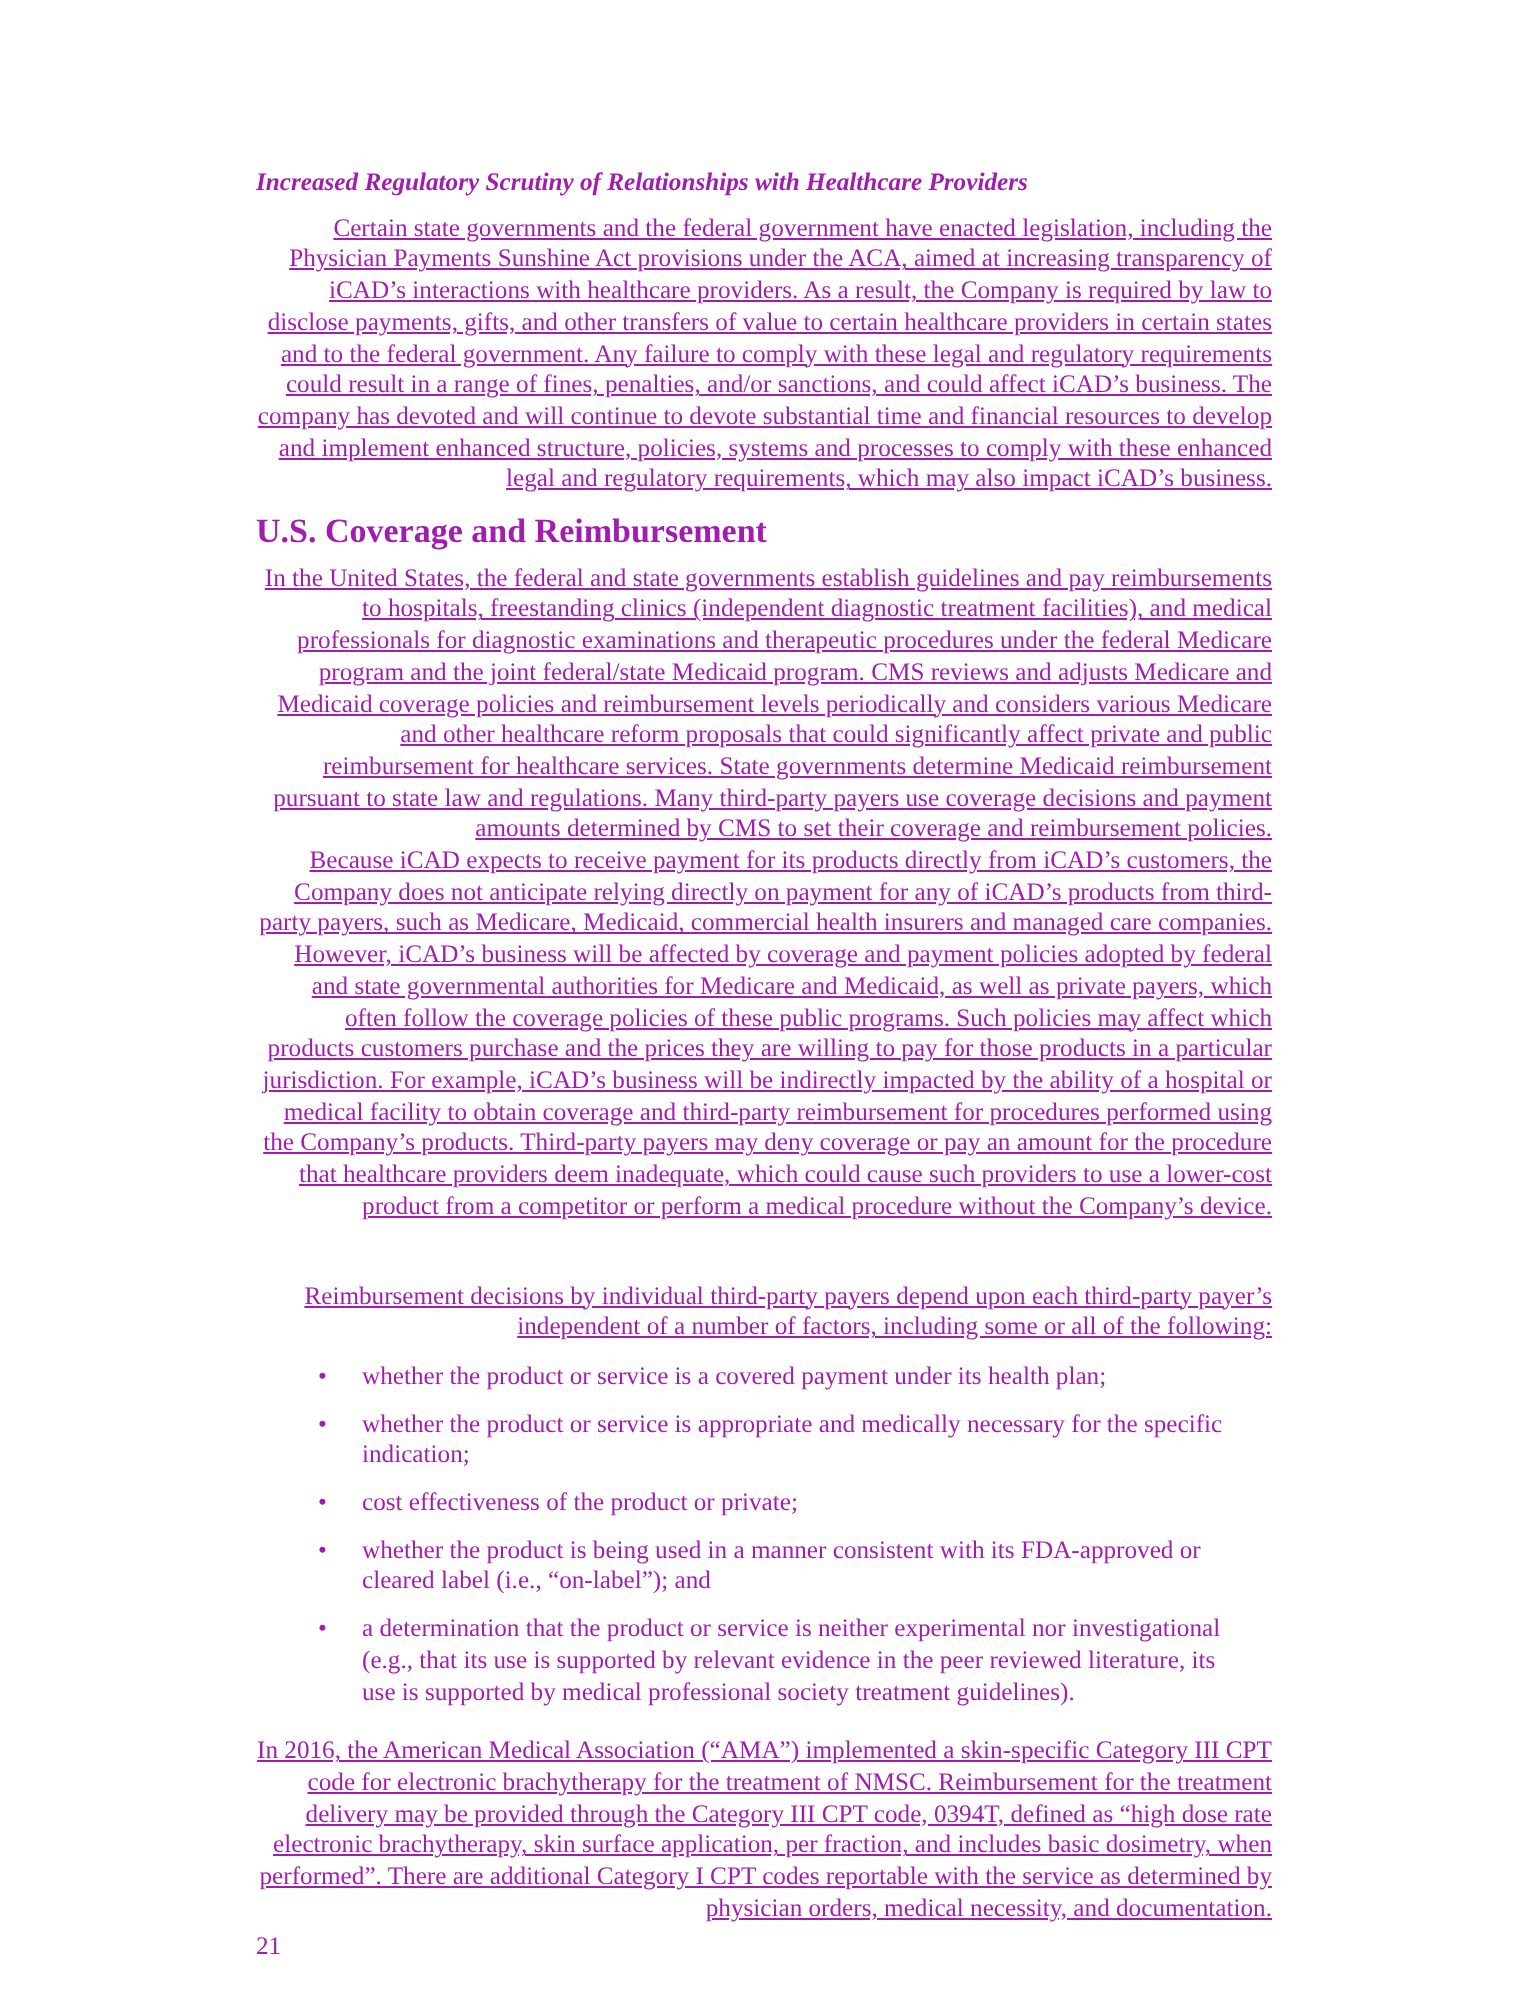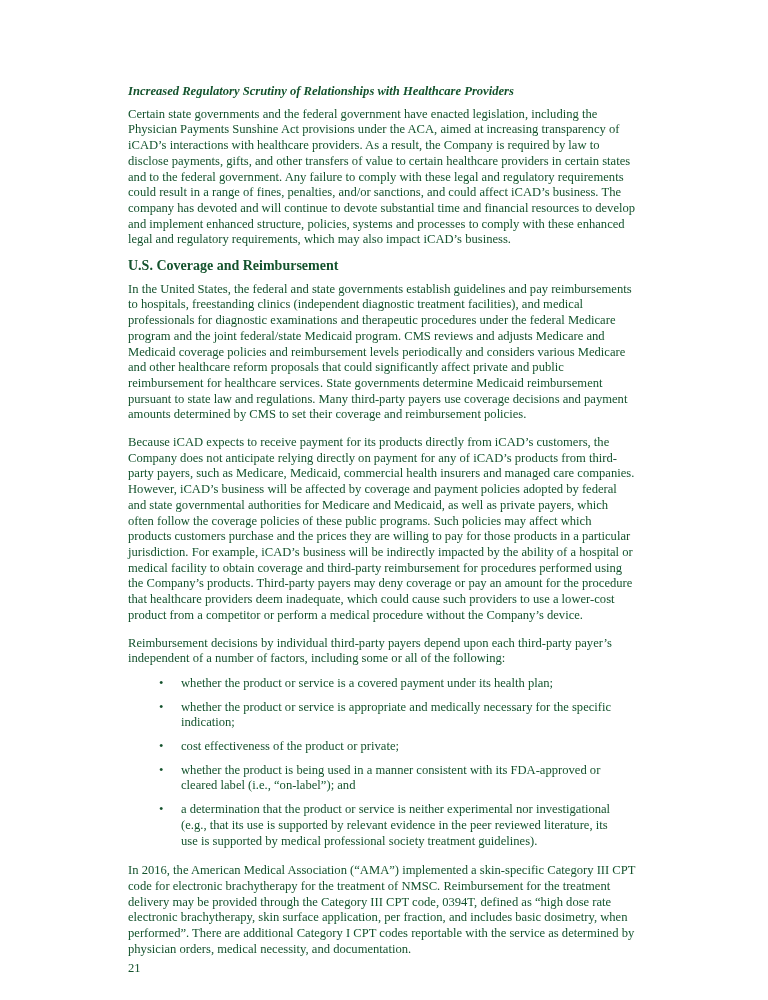--- a/index.html
+++ b/index.html
@@ -11,41 +11,42 @@
     position: relative;
     width: 688px;
     height: 1000px;
     margin: 0 auto;
     background: #ffffff;
     box-sizing: border-box;
     padding: 84px 92px 0 88px;
     font-family: "Liberation Serif", serif;
     font-size: 12.6px;
     line-height: 15.7px;
-    color: #14532d;
+    color: #a21caf;
     overflow: hidden;
   }
   .heading-italic {
     font-size: 12.6px;
     font-weight: bold;
     font-style: italic;
     margin: 0 0 7px 0;
   }
   .heading-bold {
-    font-size: 14px;
+    font-size: 17px;
     font-weight: bold;
     margin: 0 0 8px 0;
   }
   p {
     margin: 0;
-    text-align: left;
+    text-align: right;
+    text-decoration: underline;
   }
   .para-regulatory   { margin-bottom: 10px; }
-  .para-us-intro     { margin-bottom: 12px; }
-  .para-icad-payers  { margin-bottom: 12px; }
+  .para-us-intro     { }
+  .para-icad-payers  { margin-bottom: 29px; }
   .para-factors-lead { margin-bottom: 9px; }
   .para-cpt          { margin-bottom: 0; }
   ul.factors-list {
     list-style: none;
     margin: 0 0 14px 0;
     padding: 0 0 0 53px;
   }
   ul.factors-list li {
     position: relative;
     margin: 0 0 8px 0;

